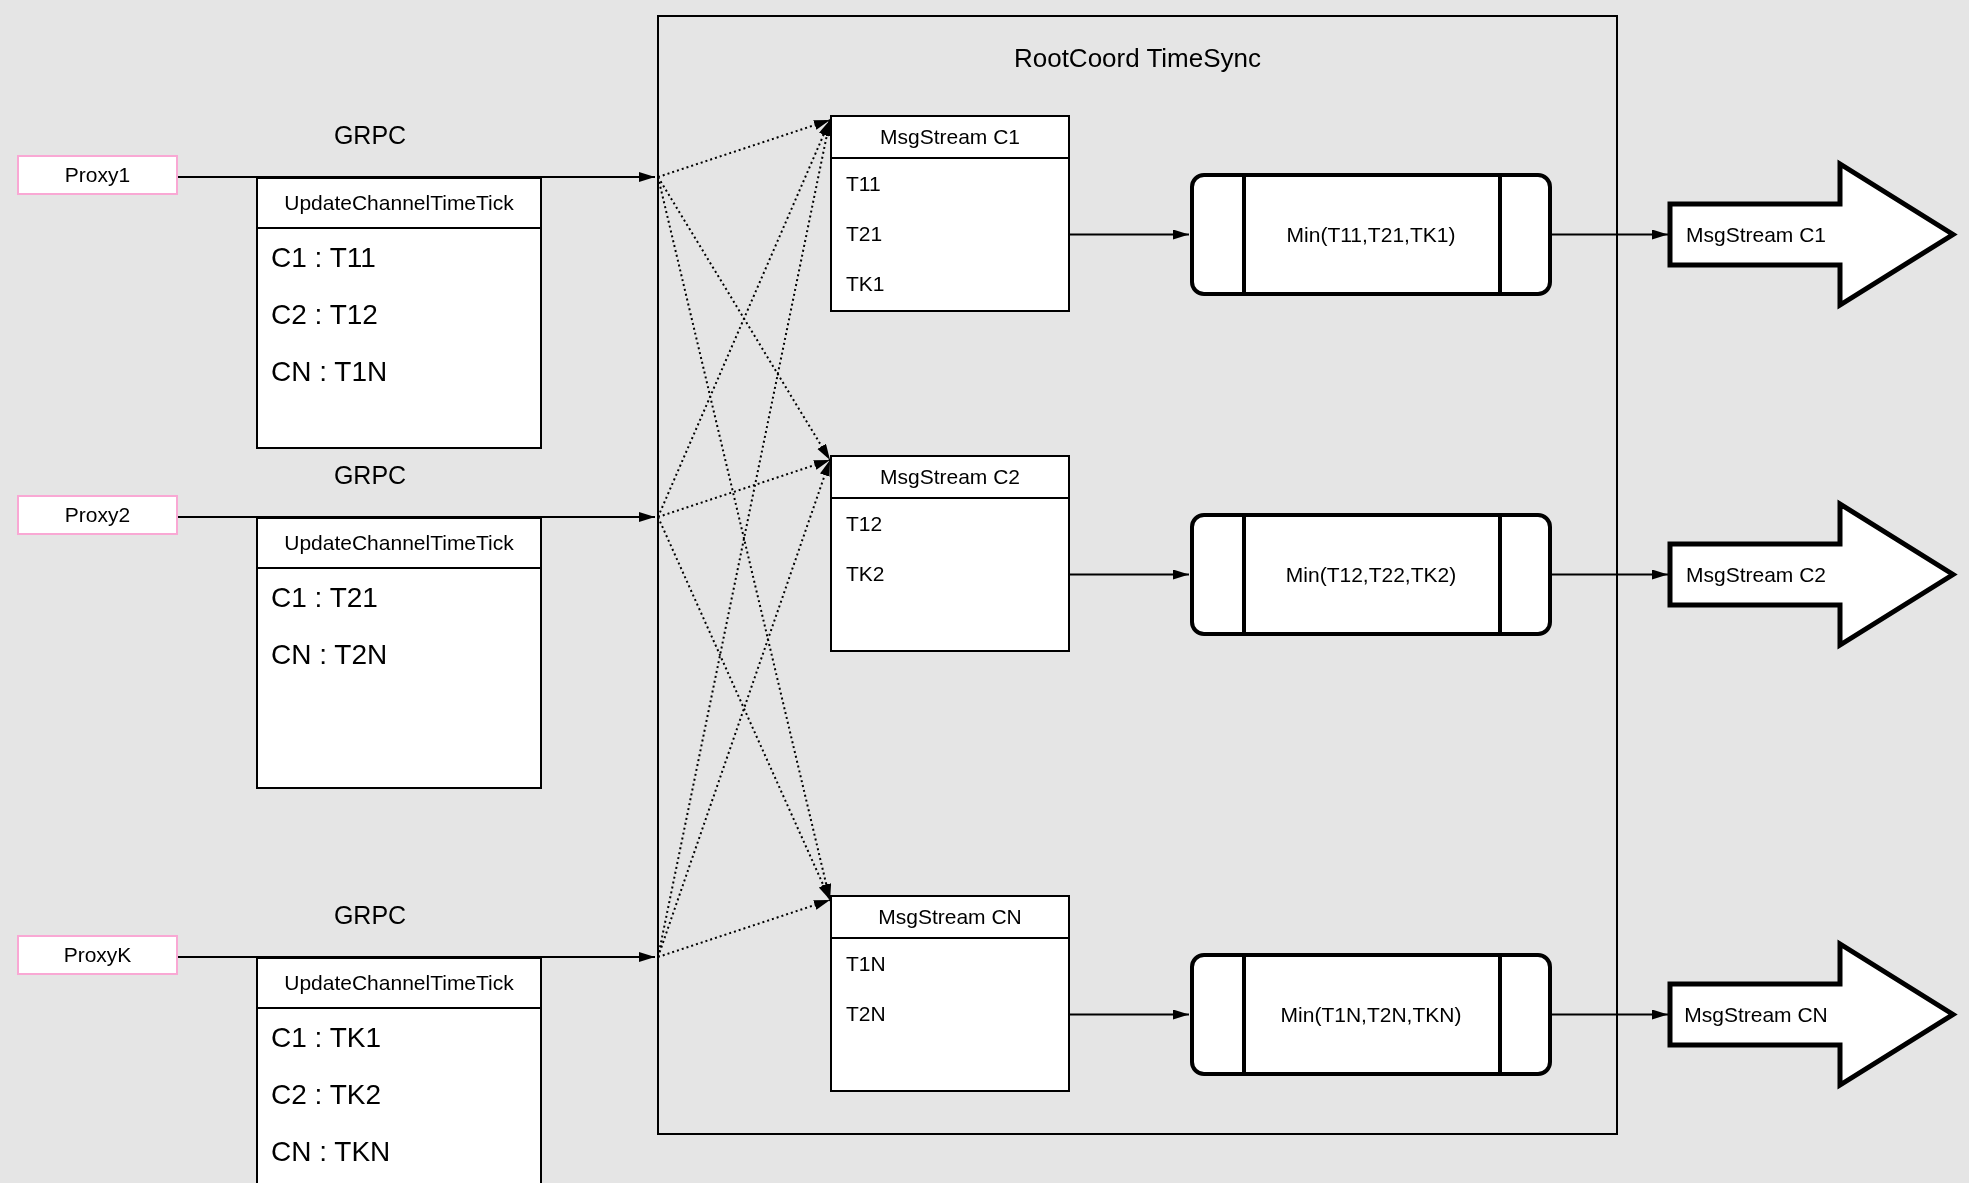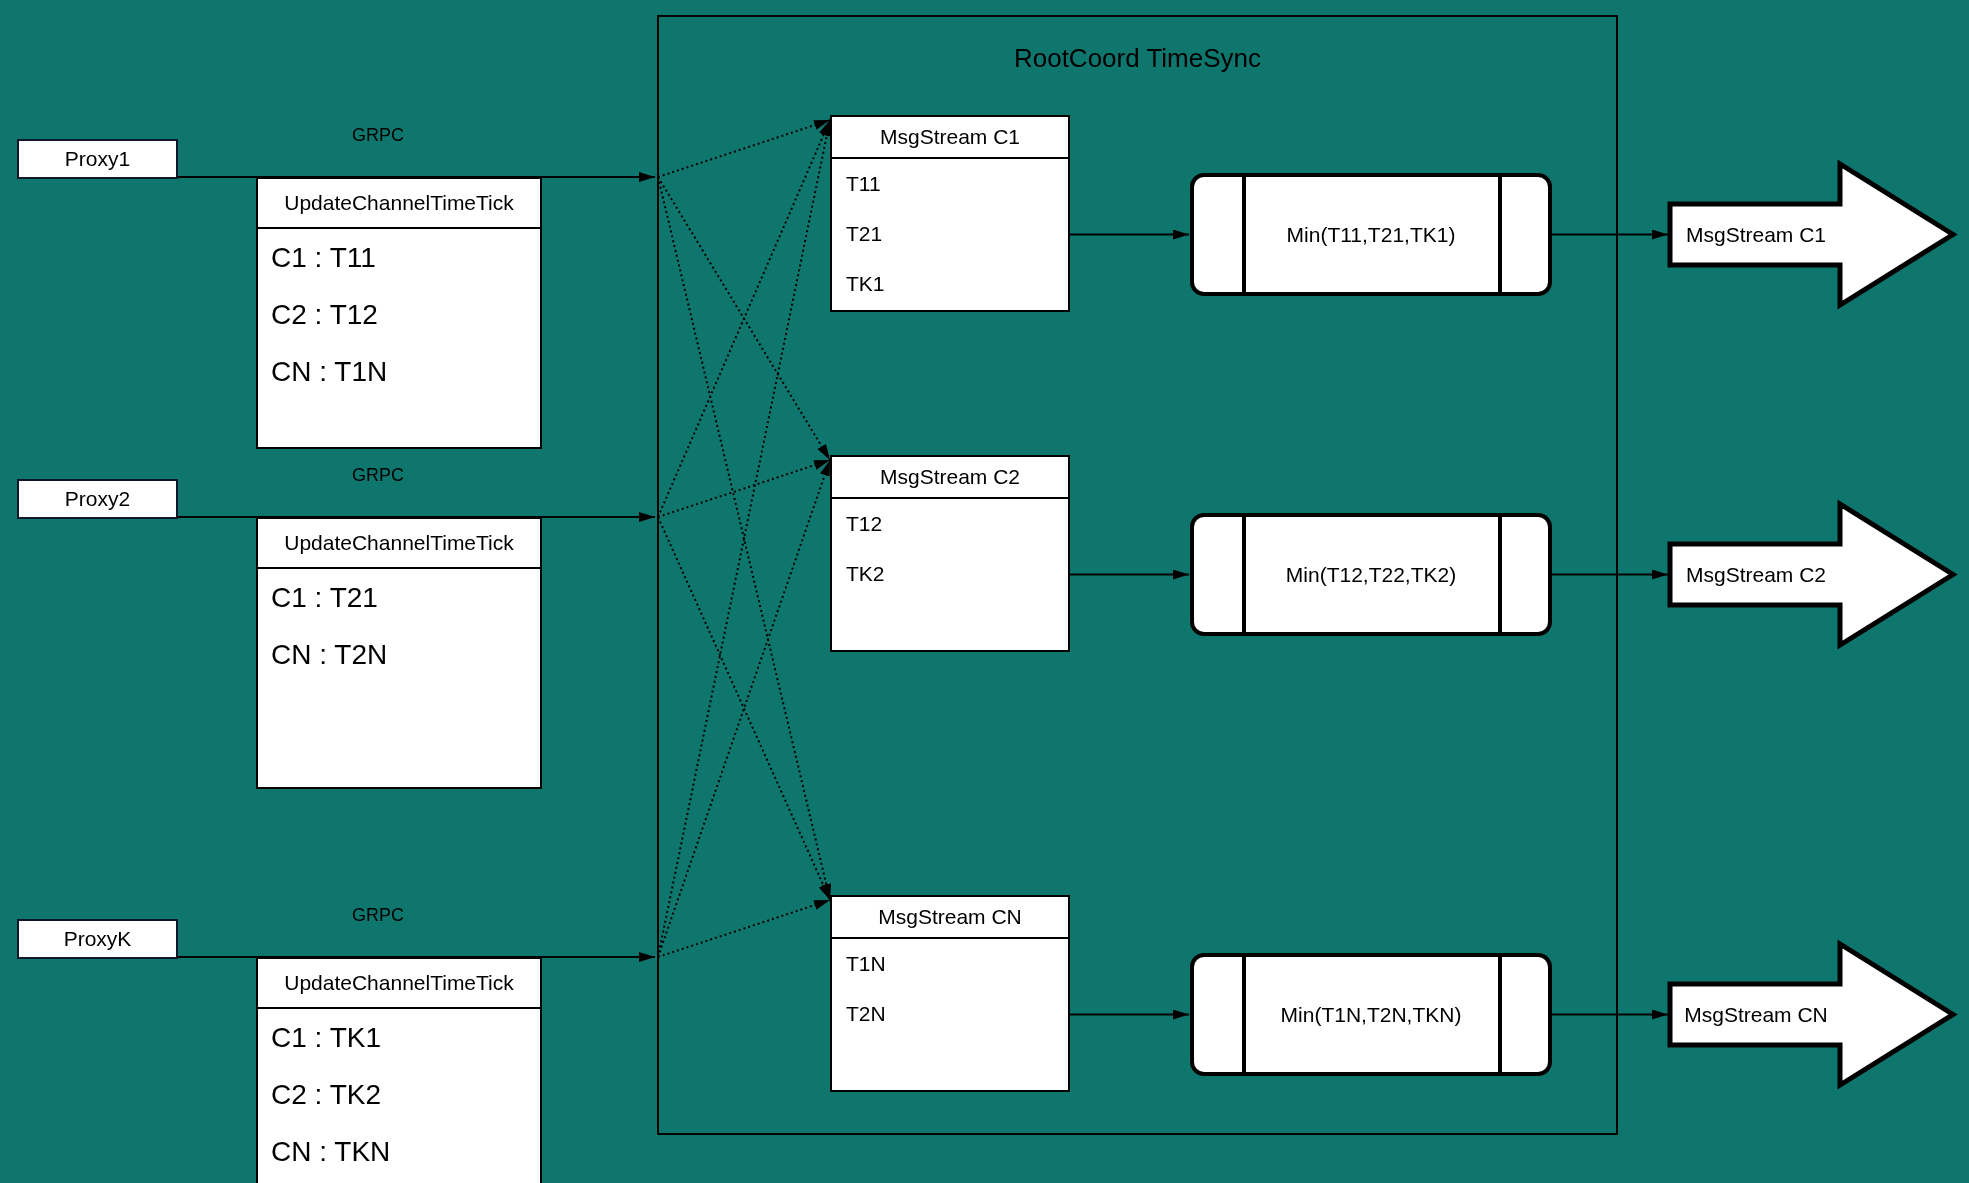--- a/index.html
+++ b/index.html
@@ -1,29 +1,29 @@
 <!DOCTYPE html>
 <html><head>
 <meta charset="utf-8">
 <style>
   html,body{margin:0;padding:0;background:#ffffff;}
   .canvas{
-    position:relative;width:1969px;height:1183px;background:#0f766e;overflow:hidden;
+    position:relative;width:1969px;height:1183px;background:#e5e5e5;overflow:hidden;
     font-family:"Liberation Sans", sans-serif;color:#000;
   }
   .connector-layer{position:absolute;left:0;top:0;z-index:0;}
   .row{position:absolute;left:0;width:1969px;height:0;overflow:visible;z-index:1;}
   .proxy-box{
-    position:absolute;left:17px;top:139px;width:161px;height:40px;
-    border:2px solid #0f172a;background:#fff;box-sizing:border-box;
+    position:absolute;left:17px;top:155px;width:161px;height:40px;
+    border:2px solid #f9a8d4;background:#fff;box-sizing:border-box;
     display:flex;align-items:center;justify-content:center;font-size:21px;
   }
   .grpc-label{
-    position:absolute;left:256px;top:120px;width:244px;height:30px;
-    display:flex;align-items:center;justify-content:center;font-size:18px;
+    position:absolute;left:248px;top:120px;width:244px;height:30px;
+    display:flex;align-items:center;justify-content:center;font-size:25px;
   }
   .uctt-table{
     position:absolute;left:256px;top:177px;width:286px;height:272px;
     border:2px solid #000;background:#fff;box-sizing:border-box;
   }
   .uctt-header{
     height:50px;border-bottom:2px solid #000;box-sizing:border-box;
     display:flex;align-items:center;justify-content:center;font-size:21px;
   }
   .uctt-row{height:57px;display:flex;align-items:center;padding-left:13px;font-size:28px;}

